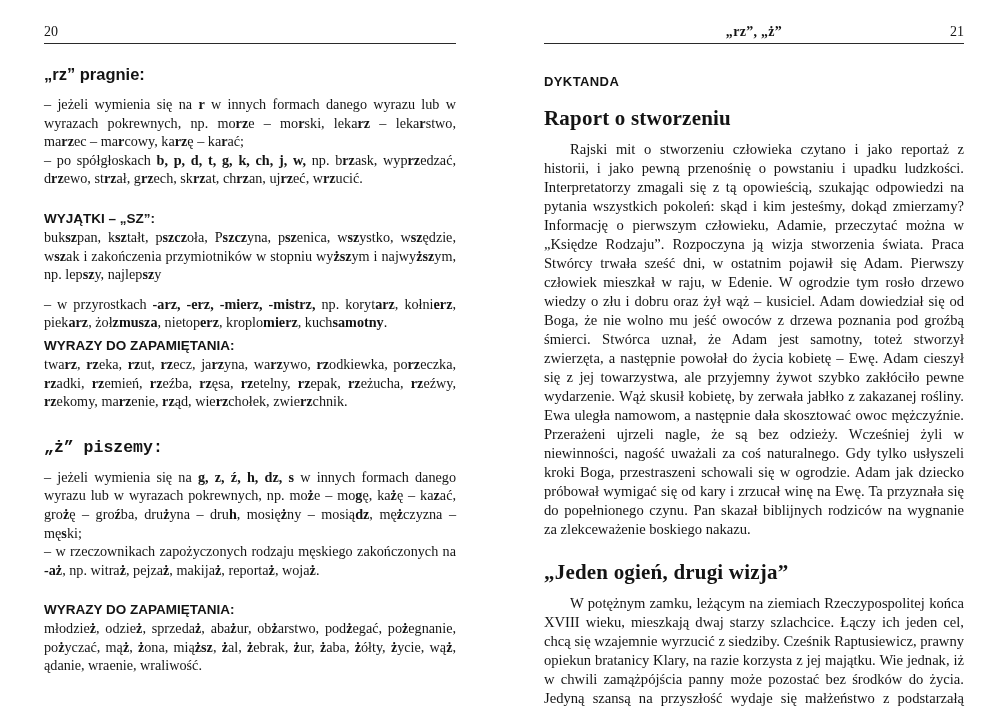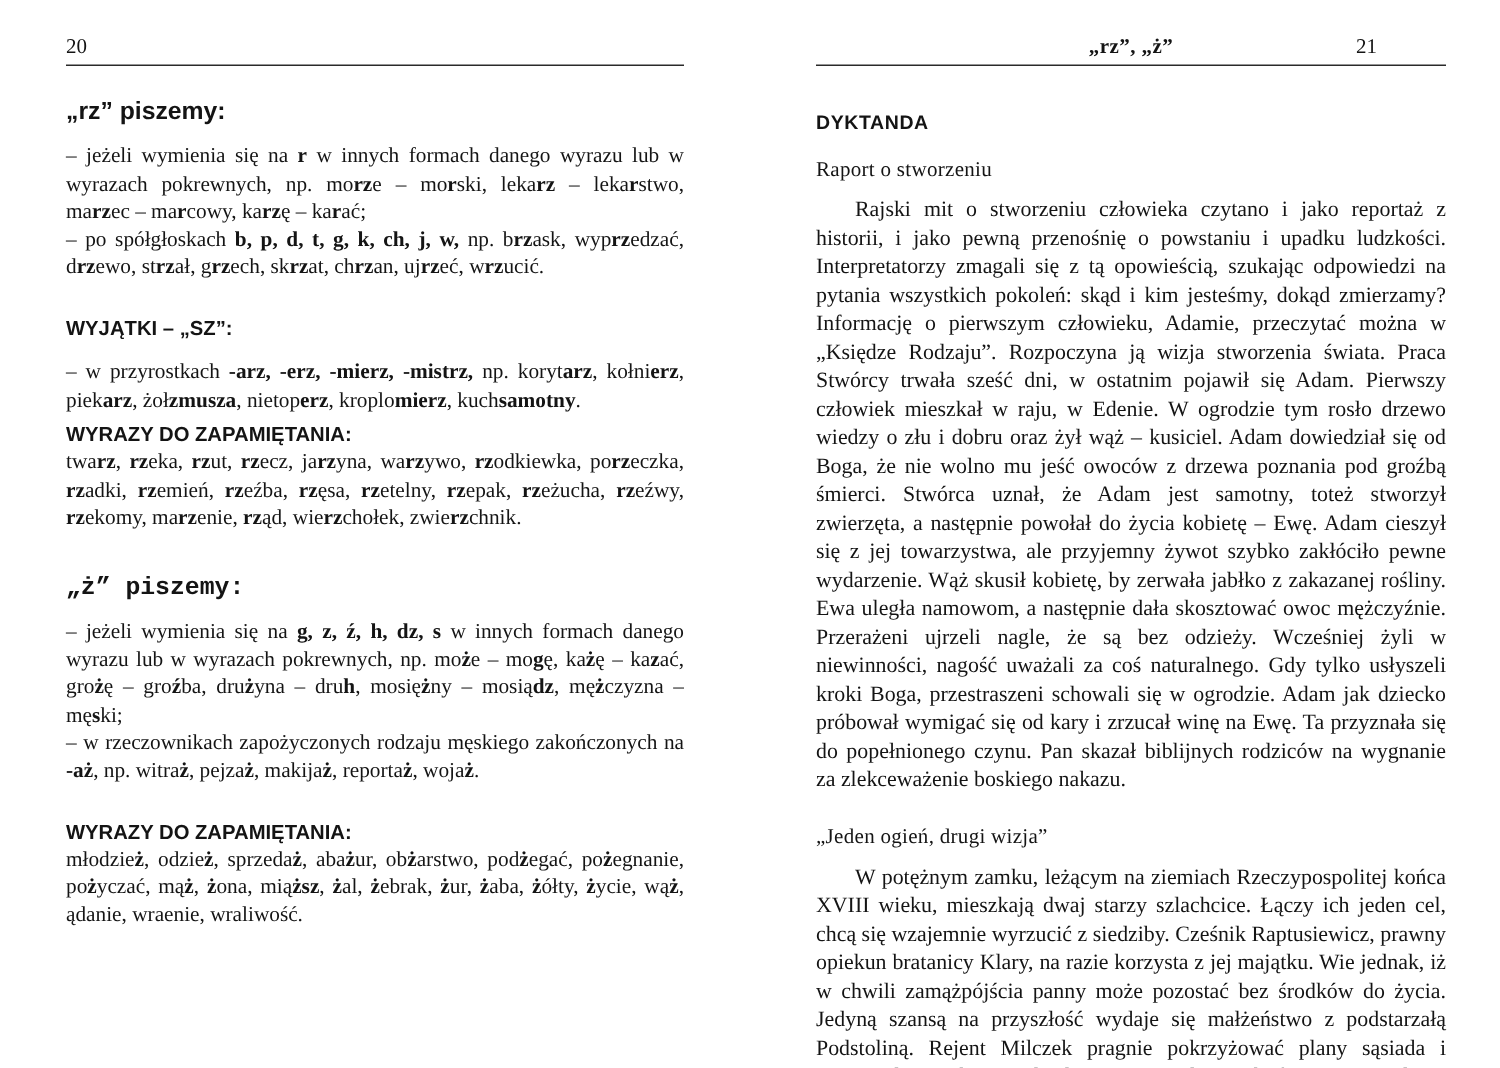--- a/index.html
+++ b/index.html
@@ -20,21 +20,21 @@
   .page-right { width: 500px; padding: 24px 36px 0 44px; }
 
   .pagehead {
     display: flex; align-items: flex-end;
     border-bottom: 1.6px solid #2a2a2a;
     padding-bottom: 3px;
     font-size: 14px; line-height: 16px;
   }
   .pagehead .head-left   { width: 60px; text-align: left; }
   .pagehead .head-center { flex: 1; text-align: center; font-weight: bold; letter-spacing: .3px; }
-  .pagehead .head-right  { width: 60px; text-align: left; }
+  .pagehead .head-right  { width: 60px; text-align: right; }
 
   .sans { font-family: "Liberation Sans", sans-serif; font-weight: 700; }
 
   .chapter-title {
     margin-top: 36px;
     font-size: 15.5px; letter-spacing: .3px;
     line-height: 18px;
   }
   .rule-section-heading {
     margin-top: 21px; margin-bottom: 11px;
@@ -52,21 +52,21 @@
   .gap-sm { margin-top: 11px; }
   .gap-xs { margin-top: 5px; }
   .z-section { margin-top: 27px; font-family: Liberation Mono, monospace; }
 
   .kicker {
     margin-top: 30px;
     font-size: 13px; letter-spacing: .4px;
   }
   .serif-heading {
     margin-top: 17px;
-    font-size: 14px; font-weight: normal;
+    font-size: 21px; font-weight: bold;
     letter-spacing: .2px;
   }
   .story-par {
     margin: 9px 0 0 0;
     font-size: 14.6px; line-height: 19px;
     text-align: justify;
     text-indent: 26px;
   }
   b { font-weight: 700; }
 </style>
@@ -76,26 +76,27 @@
 <div class="spread">
 
   <div class="page page-left">
     <div class="pagehead">
       <span class="head-left">20</span>
       <span class="head-center"></span>
       <span class="head-right"></span>
     </div>
 
 
-    <div class="sans rule-section-heading">„rz” piszemy:</div>
+    <div class="sans rule-section-heading">„rz” pragnie:</div>
 
     <p class="body-par">– jeżeli wymienia się na <b>r</b> w innych formach danego wyrazu lub w wyrazach pokrewnych, np. mo<b>rz</b>e – mo<b>r</b>ski, leka<b>rz</b> – leka<b>r</b>stwo, ma<b>rz</b>ec – ma<b>r</b>cowy, ka<b>rz</b>ę – ka<b>r</b>ać;</p>
     <p class="body-par">– po spółgłoskach <b>b, p, d, t, g, k, ch, j, w,</b> np. b<b>rz</b>ask, wyp<b>rz</b>edzać, d<b>rz</b>ewo, st<b>rz</b>ał, g<b>rz</b>ech, sk<b>rz</b>at, ch<b>rz</b>an, uj<b>rz</b>eć, w<b>rz</b>ucić.</p>
 
     <div class="sans minihead">WYJĄTKI – „SZ”:</div>
+    <p class="body-par">buk<b>sz</b>pan, k<b>sz</b>tałt, p<b>szcz</b>oła, P<b>szcz</b>yna, p<b>sz</b>enica, w<b>sz</b>ystko, w<b>sz</b>ędzie, w<b>sz</b>ak i zakończenia przymiotników w stopniu wy<b>ższ</b>ym i najwy<b>ższ</b>ym, np. lep<b>sz</b>y, najlep<b>sz</b>y</p>
 
     <p class="body-par gap-sm">– w przyrostkach <b>-arz, -erz, -mierz, -mistrz,</b> np. koryt<b>arz</b>, kołni<b>erz</b>, piek<b>arz</b>, żoł<b>zmusza</b>, nietop<b>erz</b>, kroplo<b>mierz</b>, kuch<b>samotny</b>.</p>
 
     <div class="sans minihead gap-xs">WYRAZY DO ZAPAMIĘTANIA:</div>
     <p class="body-par">twa<b>rz</b>, <b>rz</b>eka, <b>rz</b>ut, <b>rz</b>ecz, ja<b>rz</b>yna, wa<b>rz</b>ywo, <b>rz</b>odkiewka, po<b>rz</b>eczka, <b>rz</b>adki, <b>rz</b>emień, <b>rz</b>eźba, <b>rz</b>ęsa, <b>rz</b>etelny, <b>rz</b>epak, <b>rz</b>eżucha, <b>rz</b>eźwy, <b>rz</b>ekomy, ma<b>rz</b>enie, <b>rz</b>ąd, wie<b>rz</b>chołek, zwie<b>rz</b>chnik.</p>
 
     <div class="sans rule-section-heading z-section">„ż” piszemy:</div>
 
     <p class="body-par">– jeżeli wymienia się na <b>g, z, ź, h, dz, s</b> w innych formach danego wyrazu lub w wyrazach pokrewnych, np. mo<b>ż</b>e – mo<b>g</b>ę, ka<b>ż</b>ę – ka<b>z</b>ać, gro<b>ż</b>ę – gro<b>ź</b>ba, dru<b>ż</b>yna – dru<b>h</b>, mosię<b>ż</b>ny – mosią<b>dz</b>, mę<b>ż</b>czyzna – mę<b>s</b>ki;</p>
     <p class="body-par">– w rzeczownikach zapożyczonych rodzaju męskiego zakończonych na <b>-aż</b>, np. witra<b>ż</b>, pejza<b>ż</b>, makija<b>ż</b>, reporta<b>ż</b>, woja<b>ż</b>.</p>

